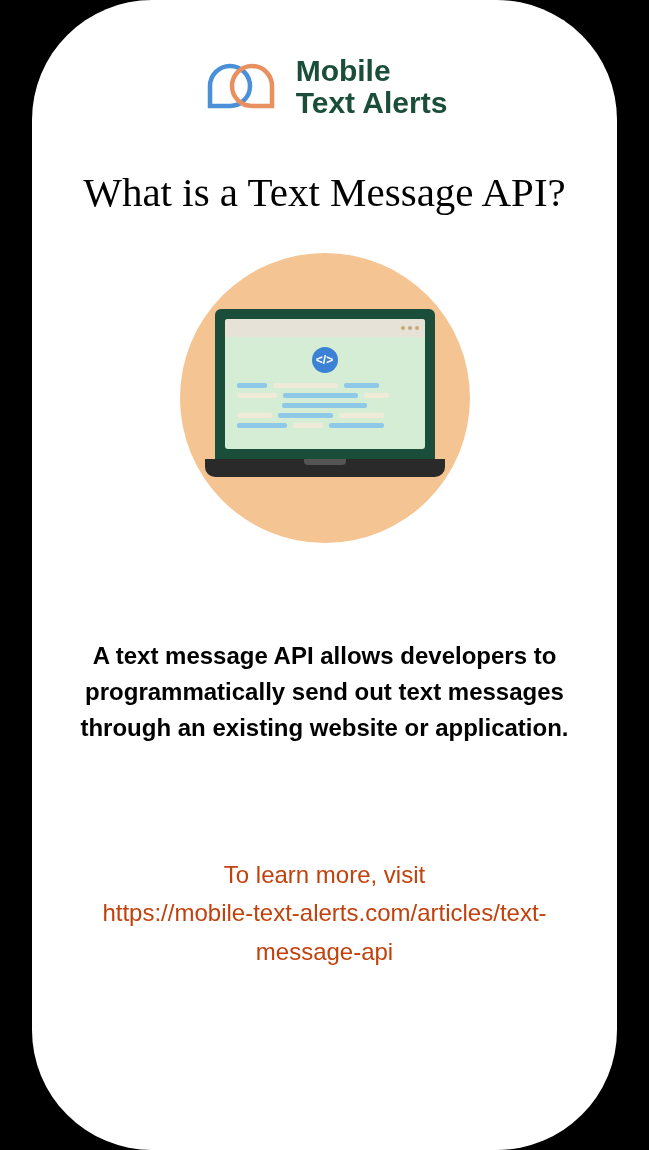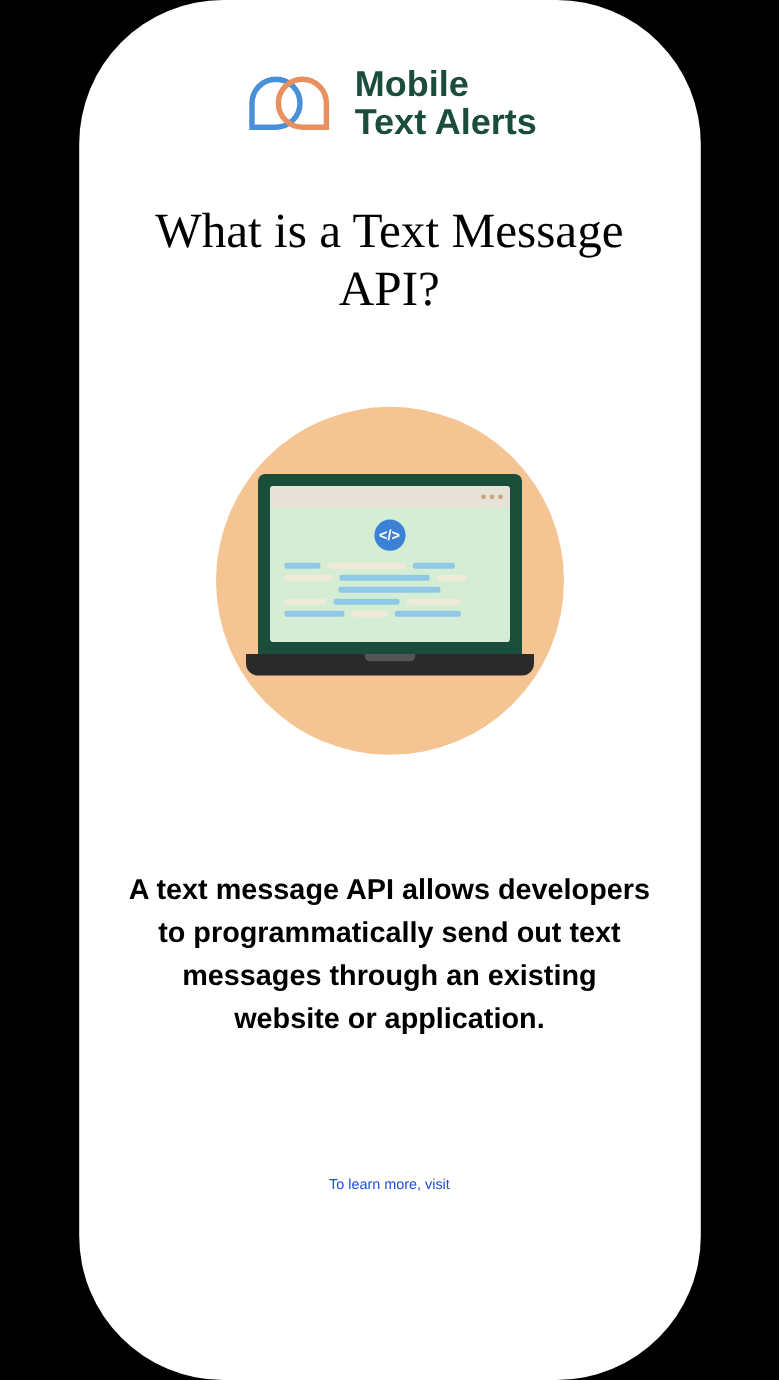--- a/index.html
+++ b/index.html
@@ -12,21 +12,21 @@
       width: 649px;
       height: 1150px;
       background: #000;
       display: flex;
       align-items: center;
       justify-content: center;
       font-family: -apple-system, BlinkMacSystemFont, 'Segoe UI', sans-serif;
     }
     
     .card {
-      width: 518px;
+      width: 585px;
       height: 1150px;
       background: #fff;
       border-radius: 120px;
       display: flex;
       flex-direction: column;
       align-items: center;
       padding: 55px 40px 50px 40px;
     }
     
     .logo-row {
@@ -48,21 +48,21 @@
       color: #1a4d3a;
       line-height: 1.05;
     }
     
     .headline {
       font-family: Georgia, 'Times New Roman', serif;
       font-size: 41px;
       font-weight: 400;
       color: #000;
       text-align: center;
-      margin-bottom: 75px;
+      margin-bottom: 37px;
     }
     
     .illustration {
       width: 290px;
       height: 290px;
       position: relative;
       margin-bottom: 95px;
     }
     
     .circle-bg {
@@ -182,23 +182,23 @@
       font-size: 24px;
       font-weight: 700;
       color: #000;
       text-align: center;
       line-height: 1.5;
       max-width: 540px;
       margin-bottom: 110px;
     }
     
     .footer-text {
-      font-size: 12px;
+      font-size: 24px;
       font-weight: 500;
-      color: #1d4ed8;
+      color: #c2410c;
       text-align: center;
       line-height: 1.6;
     }
   </style>
 </head>
 <body>
 
 <div class="card">
 
   <div class="logo-row">
@@ -257,15 +257,16 @@
       <div class="laptop-base">
         <div class="laptop-notch"></div>
       </div>
     </div>
   </div>
 
   <p class="description">A text message API allows developers to programmatically send out text messages through an existing website or application.</p>
 
   <div class="footer-text">
     <div>To learn more, visit</div>
+    <div>https://mobile-text-alerts.com/articles/text-message-api</div>
   </div>
 
 </div>
 
 </body></html>

